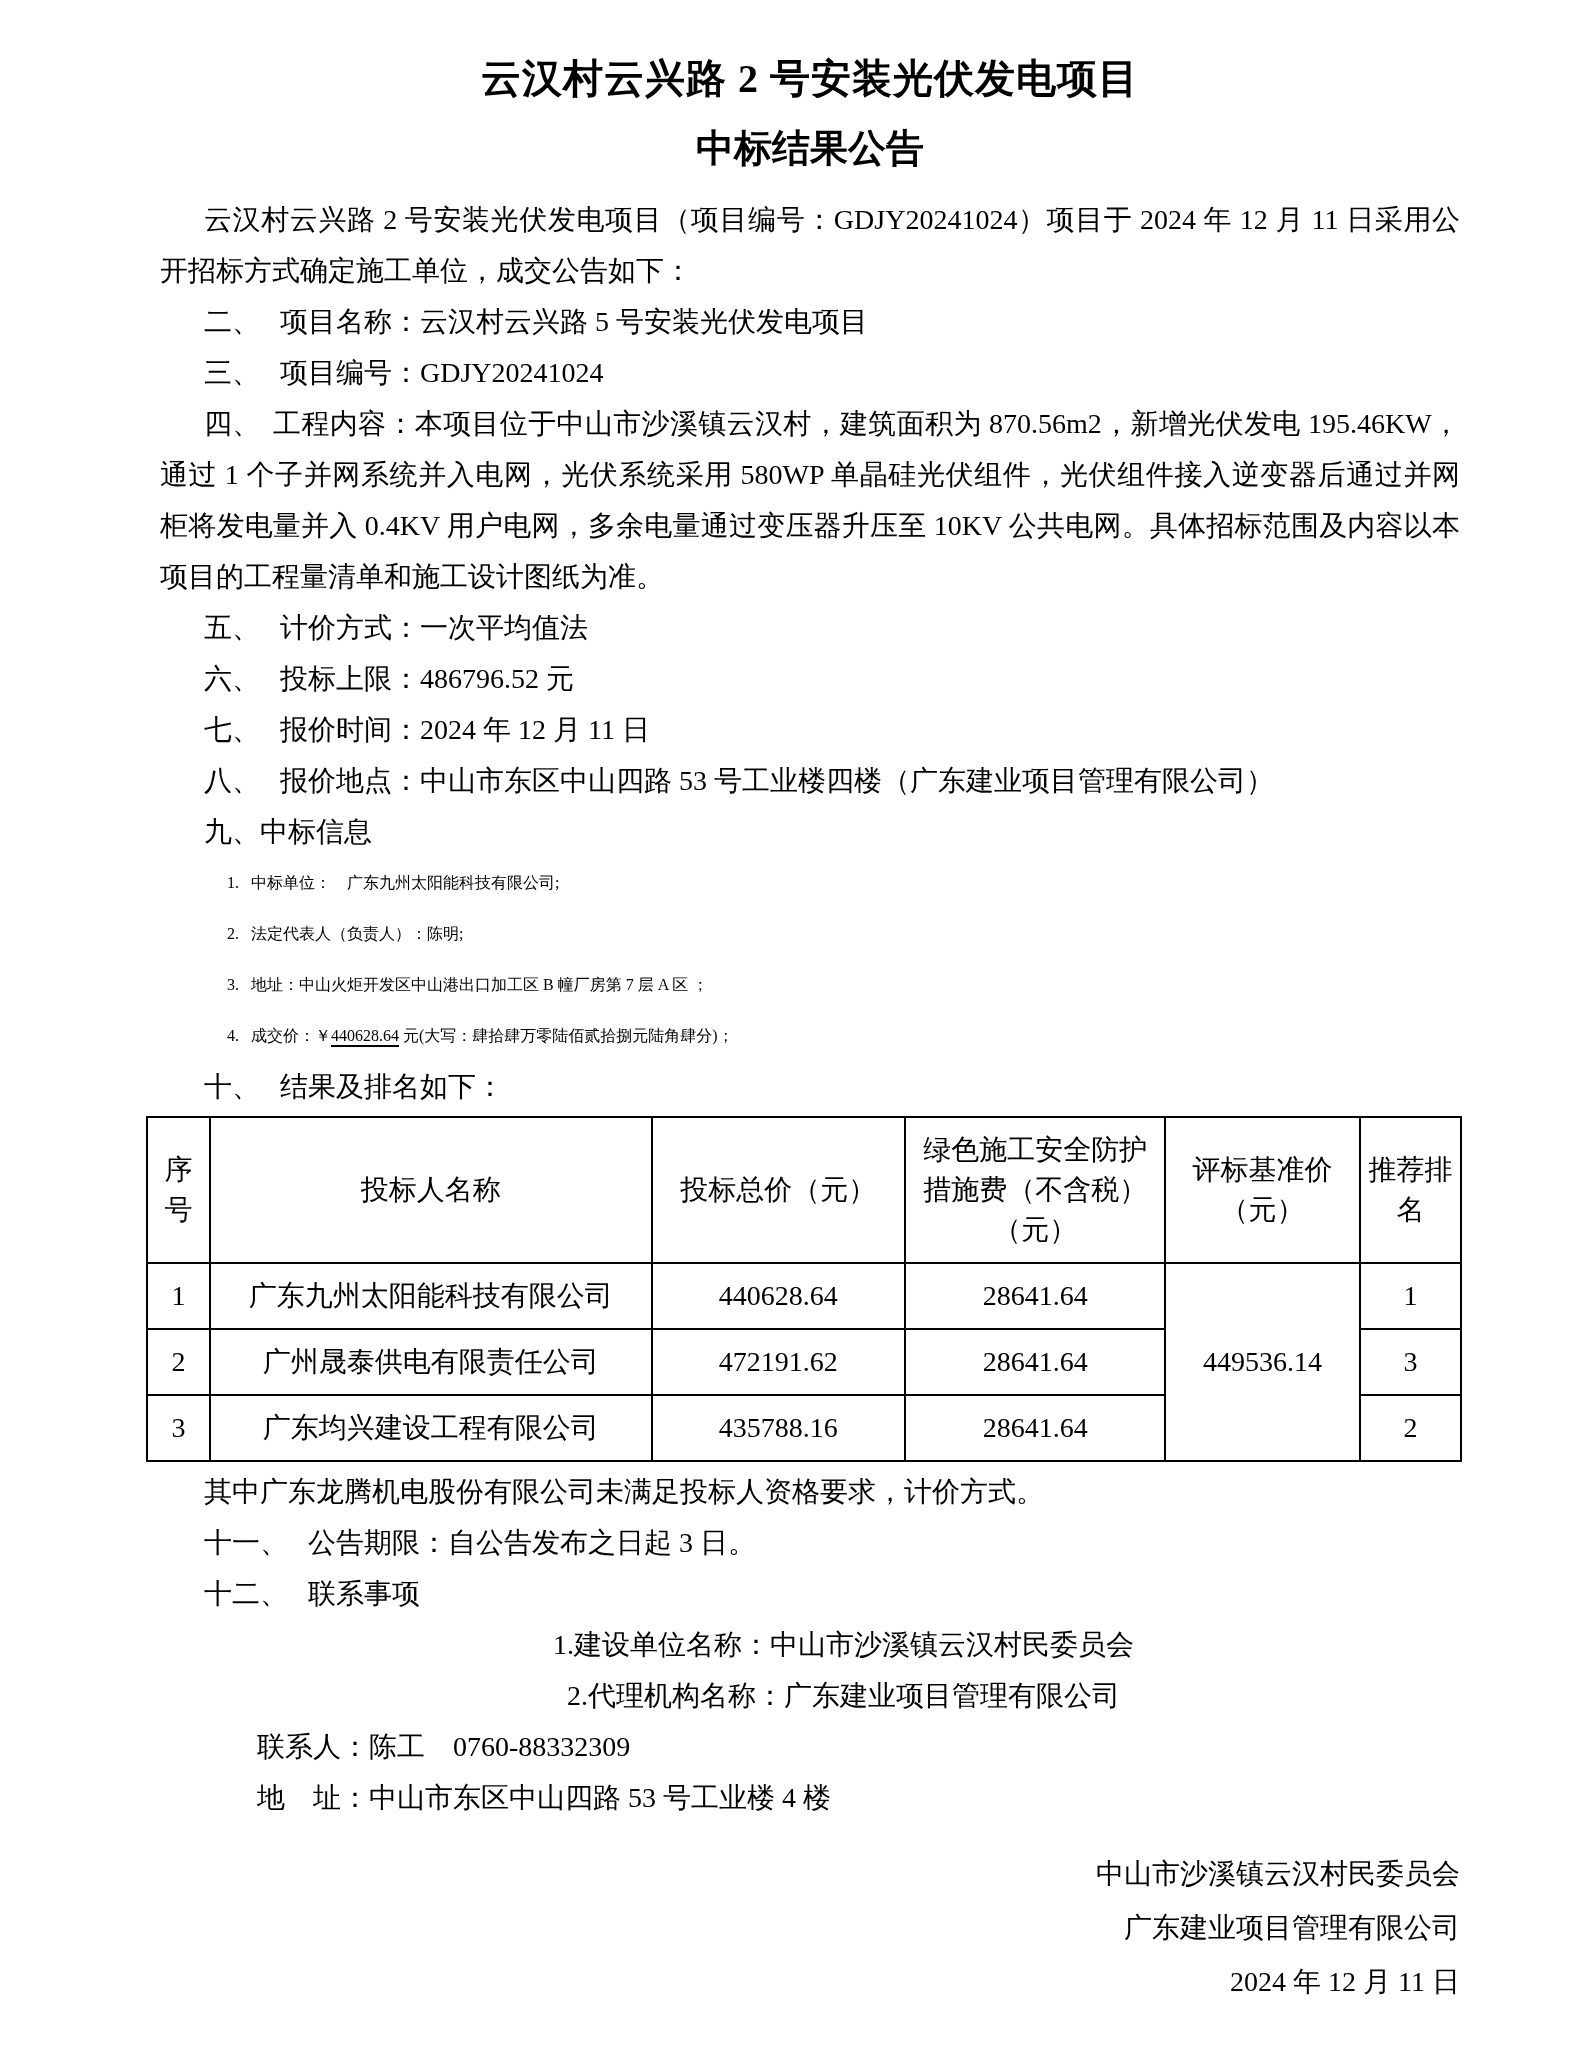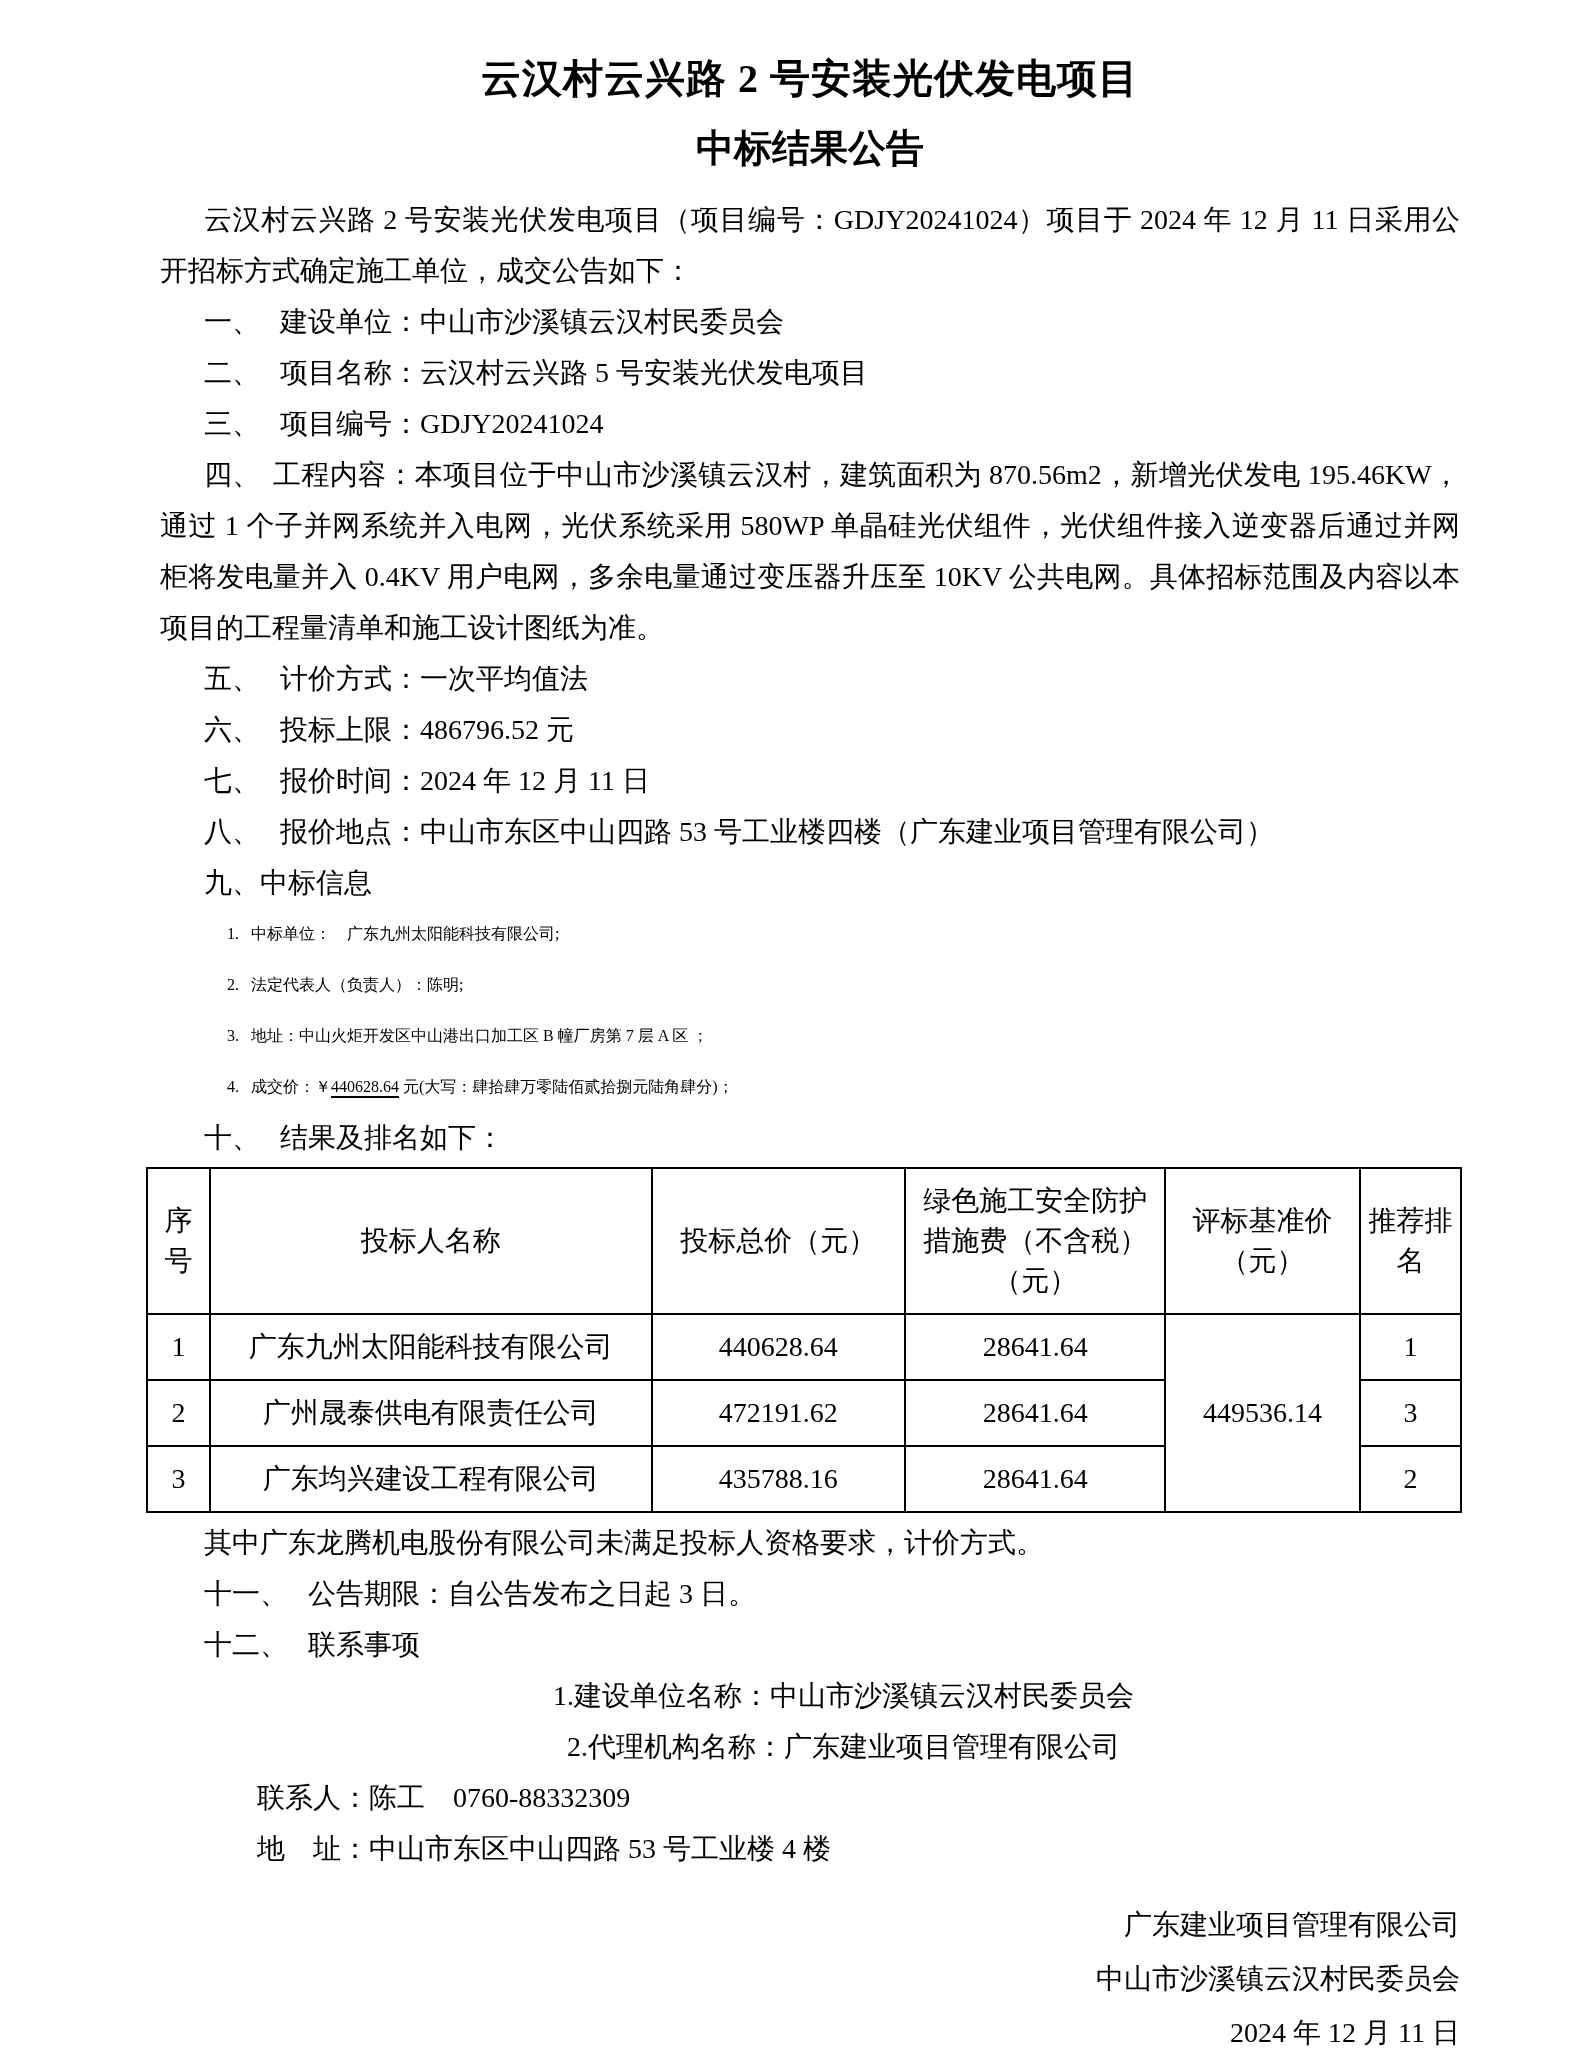--- a/index.html
+++ b/index.html
@@ -94,23 +94,20 @@
 <div class="page">
 
   <h1 class="doc-title">云汉村云兴路 2 号安装光伏发电项目</h1>
   <h2 class="doc-subtitle">中标结果公告</h2>
 
   <p class="para first-para">
     <span>云汉村云兴路 2 号安装光伏发电项目（项目编号：GDJY20241024）项目于 2024 年 12 月 11 日采用公开招标方式确定施工单位，成交公告如下：</span>
   </p>
 
   <p class="para">
-    <span>一、</span><span class="tab"></span><span>建设单位：中山市沙溪镇云汉村民委员会</span>
-  </p>
-  <p class="para">
     <span>二、</span><span class="tab"></span><span>项目名称：云汉村云兴路 5 号安装光伏发电项目</span>
   </p>
   <p class="para">
     <span>三、</span><span class="tab"></span><span>项目编号：GDJY20241024</span>
   </p>
   <p class="para">
     <span>四、</span><span class="tab-sm"></span><span>工程内容：本项目位于中山市沙溪镇云汉村，建筑面积为 870.56m2，新增光伏发电 195.46KW，通过 1 个子并网系统并入电网，光伏系统采用 580WP 单晶硅光伏组件，光伏组件接入逆变器后通过并网柜将发电量并入 0.4KV 用户电网，多余电量通过变压器升压至 10KV 公共电网。具体招标范围及内容以本项目的工程量清单和施工设计图纸为准。</span>
   </p>
   <p class="para">
     <span>五、</span><span class="tab"></span><span>计价方式：一次平均值法</span>
@@ -201,18 +198,18 @@
   <p class="para">
     <span>十二、</span><span class="tab"></span><span>联系事项</span>
   </p>
 
   <p class="contact-main">1.建设单位名称：中山市沙溪镇云汉村民委员会</p>
   <p class="contact-main">2.代理机构名称：广东建业项目管理有限公司</p>
   <p class="contact-sub">联系人：陈工　0760-88332309</p>
   <p class="contact-sub">地　址：中山市东区中山四路 53 号工业楼 4 楼</p>
 
   <div class="footer-block">
+    <div>中山市沙溪镇云汉村民委员会</div>
     <div>广东建业项目管理有限公司</div>
-    <div>中山市沙溪镇云汉村民委员会</div>
     <div>2024 年 12 月 11 日</div>
   </div>
 
 </div>
 
 </body></html>

